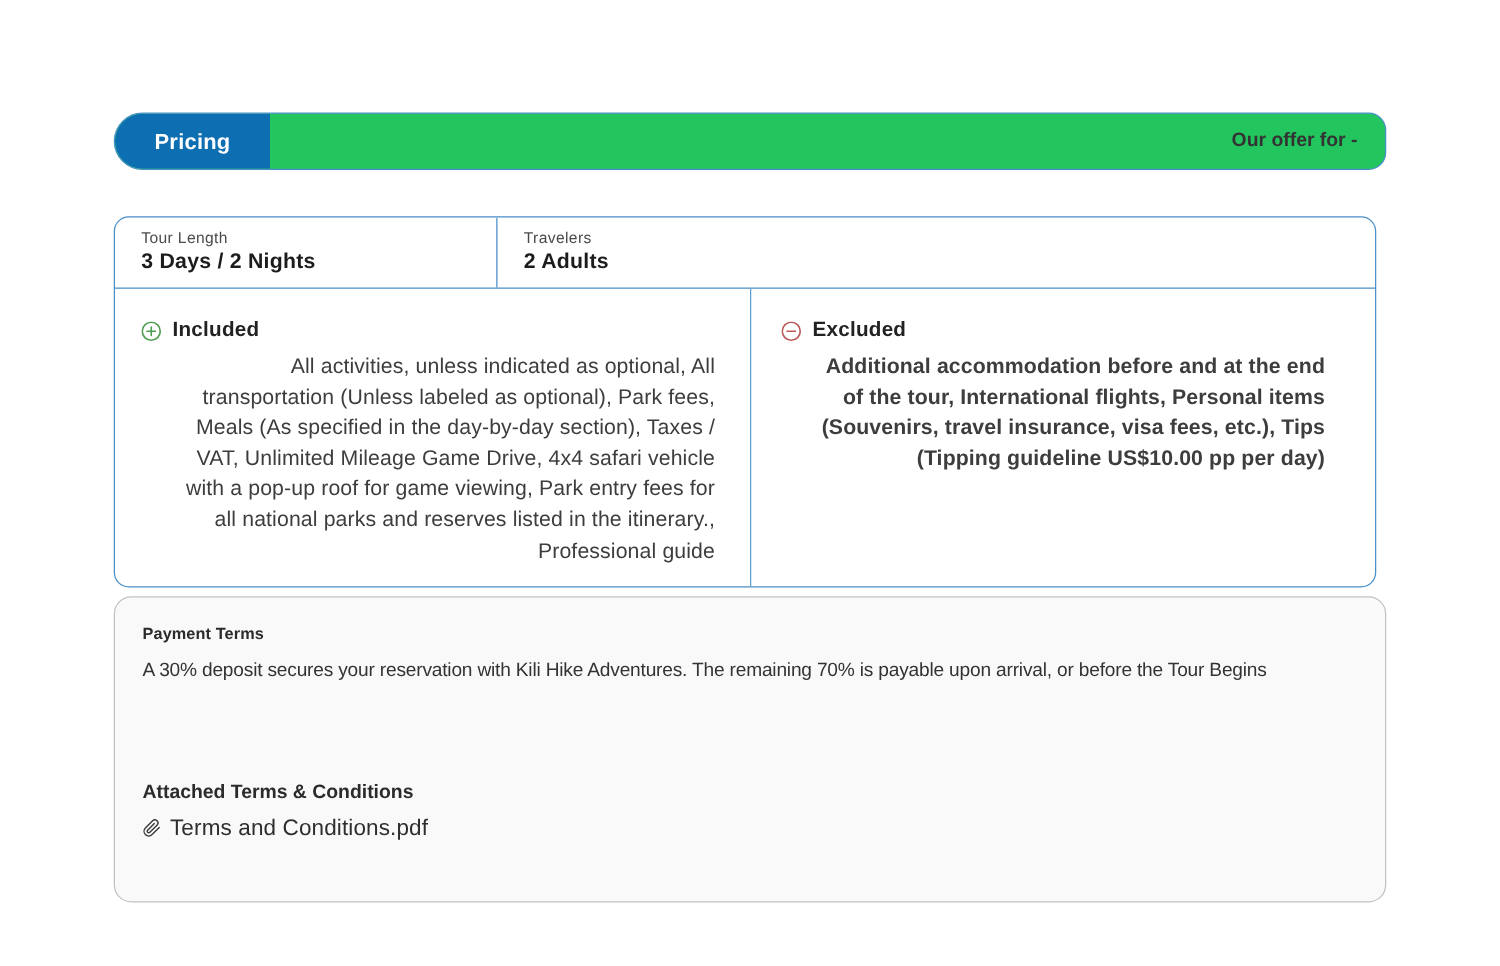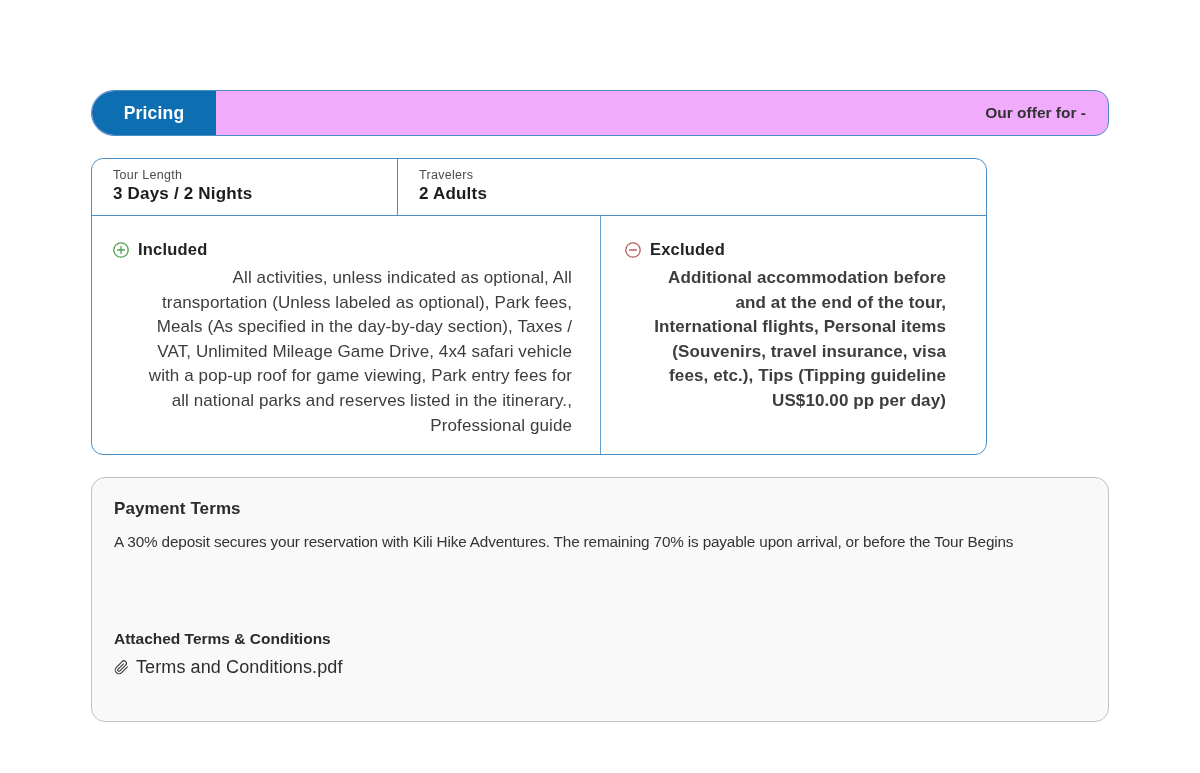--- a/index.html
+++ b/index.html
@@ -12,21 +12,21 @@
   }
   .page { position: absolute; inset: 0; }
 
   
   .header-pill {
     position: absolute; left: 91px; top: 90px;
     width: 1018px; height: 46px;
     border: 1px solid #4a8fc7;
     border-radius: 23px 14px 14px 23px;
     display: flex; align-items: stretch;
-    background: #f0abfc;
+    background: #22c55e;
     overflow: hidden;
     justify-content: center;
   }
   .pricing-tab {
     width: 124px;
     background: #0e6eb2;
     color: #ffffff;
     font-weight: 700;
     font-size: 17.5px;
     display: flex; align-items: center; justify-content: center;
@@ -40,22 +40,22 @@
     display: flex; align-items: center; justify-content: flex-end;
     padding-right: 22px;
     font-weight: 700;
     font-size: 15.5px;
     color: #333333;
     margin-left: 43px;
   }
 
   
   .details-card {
-    position: absolute; left: 91px; top: 158px;
-    width: 896px; height: 297px;
+    position: absolute; left: 91px; top: 173px;
+    width: 1010px; height: 297px;
     border: 1px solid #4a8fc7;
     border-radius: 12px;
     background: #ffffff;
     display: flex; flex-direction: column;
     overflow: hidden;
   }
   .details-header-row {
     height: 57px;
     border-bottom: 1px solid #4a8fc7;
     display: flex;
@@ -114,21 +114,21 @@
   
   .payment-panel {
     position: absolute; left: 91px; top: 477px;
     width: 1018px; height: 245px;
     background: #f9f9f9;
     border: 1px solid #c2c2c2;
     border-radius: 14px;
     padding: 21px 28px 0 22px;
   }
   .payment-title {
-    font-size: 17px; font-weight: 700; color: #2b2b2b;
+    font-size: 13px; font-weight: 700; color: #2b2b2b;
     letter-spacing: 0.1px;
   }
   .payment-text {
     margin-top: 10px;
     font-size: 15.3px;
     line-height: 25px;
     color: #333333;
     letter-spacing: -0.15px;
     max-width: 970px;
   }

